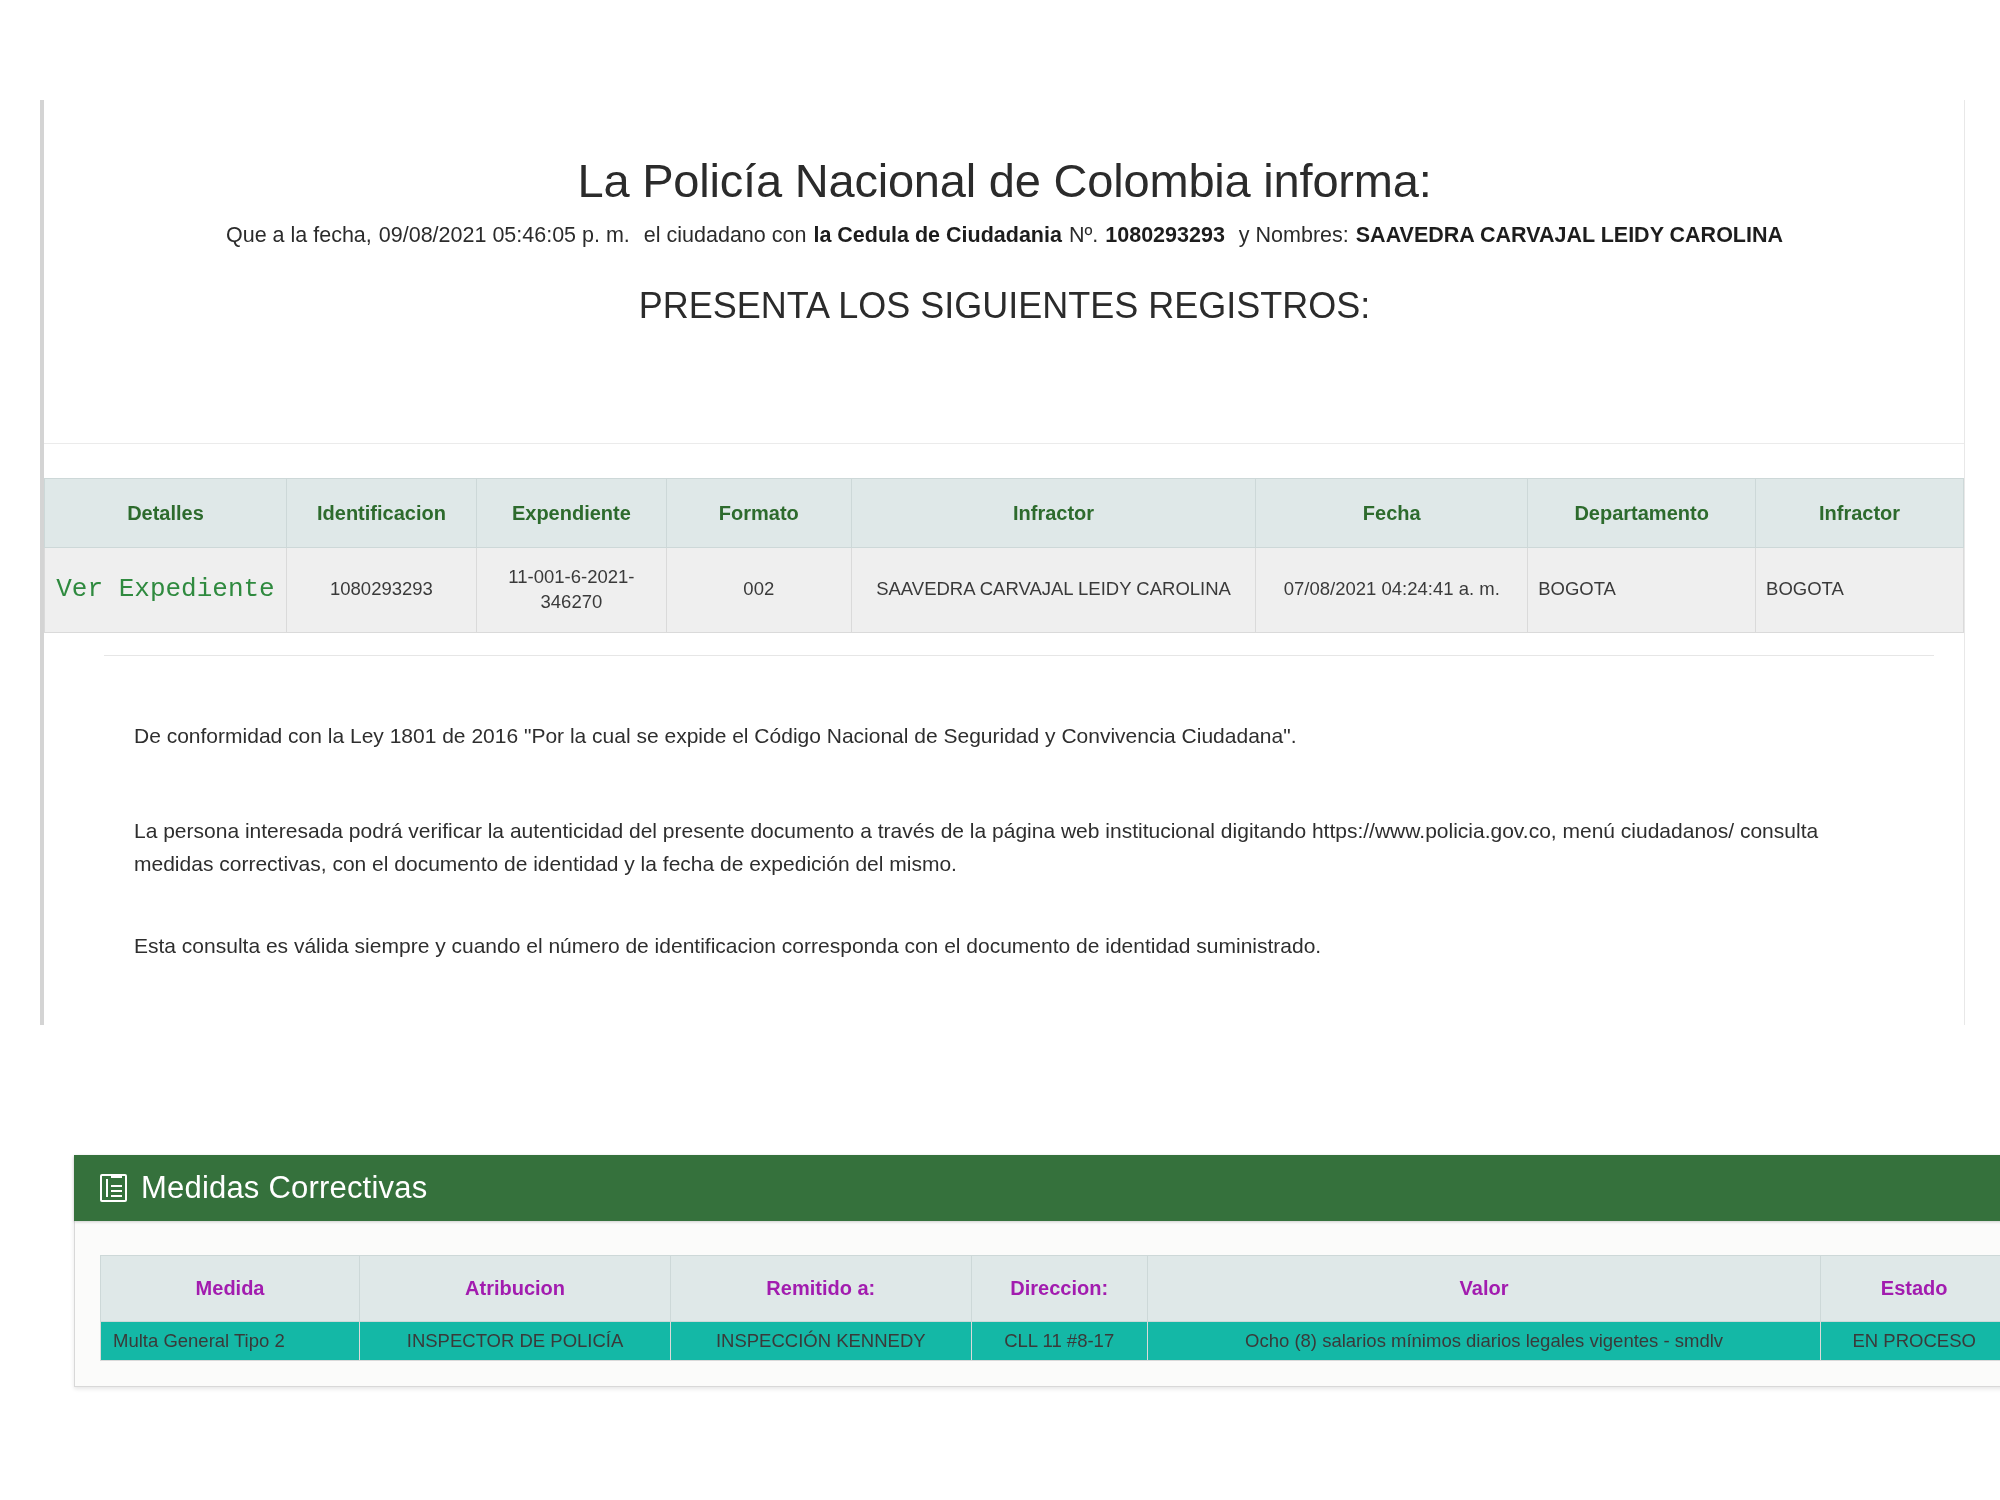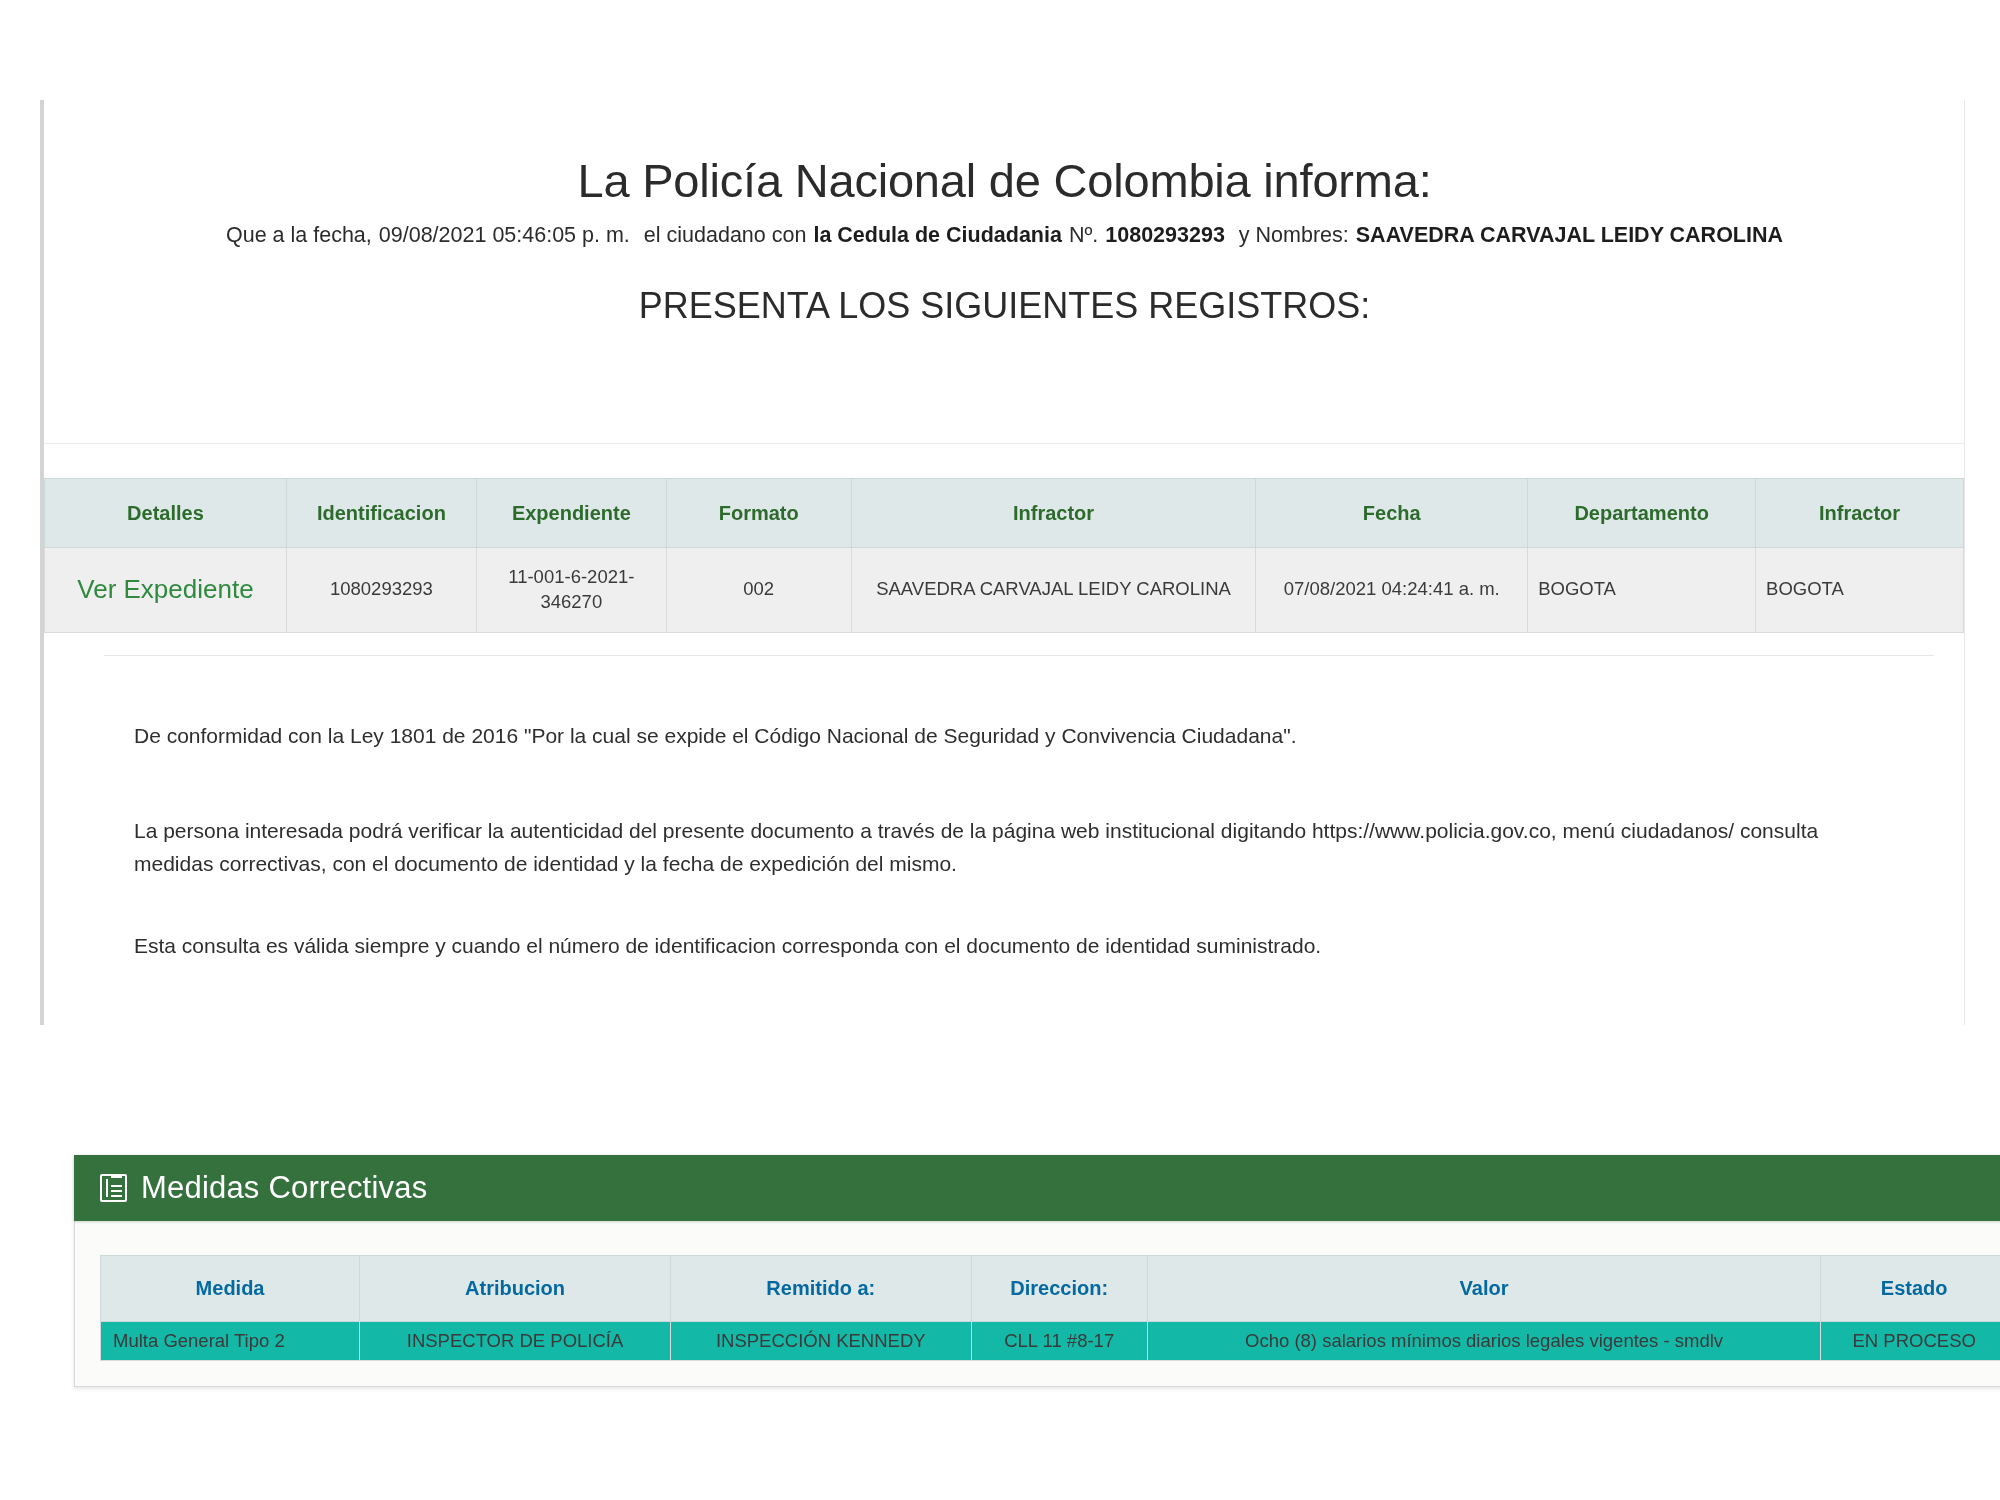--- a/index.html
+++ b/index.html
@@ -129,21 +129,21 @@
   }
   td.c { text-align: center; }
   td.l { text-align: left; }
   .ver-exp-link {
     color: #2f8a3f;
     font-size: 26px;
     text-decoration: none;
     cursor: pointer;
     white-space: nowrap;
   }
-  .ver-exp-cell { text-align: center; padding-left: 8px; padding-right: 8px; }
+  .ver-exp-cell { text-align: center; padding-left: 8px; padding-right: 8px; font-family: Liberation Mono, monospace; }
 
   
   .col-detalles      { width: 242px; }
   .col-identificacion{ width: 190px; }
   .col-expendiente   { width: 190px; }
   .col-formato       { width: 185px; }
   .col-infractor     { width: 405px; }
   .col-fecha         { width: 272px; }
   .col-departamento  { width: 228px; }
   .col-municipio     { width: 208px; }
@@ -242,21 +242,21 @@
   .mc-table {
     position: absolute;
     left: 100px;
     top: 1255px;
     width: 1908px;
     border-collapse: collapse;
     font-size: 19px;
   }
   .mc-table th {
     background: #dfe8e8;
-    color: #0369a1;
+    color: #a21caf;
     font-weight: bold;
     font-size: 20px;
     text-align: center;
     padding: 21px 6px;
     border: 1px solid #cdd8d8;
   }
   .mc-table td {
     background: #14b8a6;
     color: #3a3a3a;
     font-size: 18.5px;

